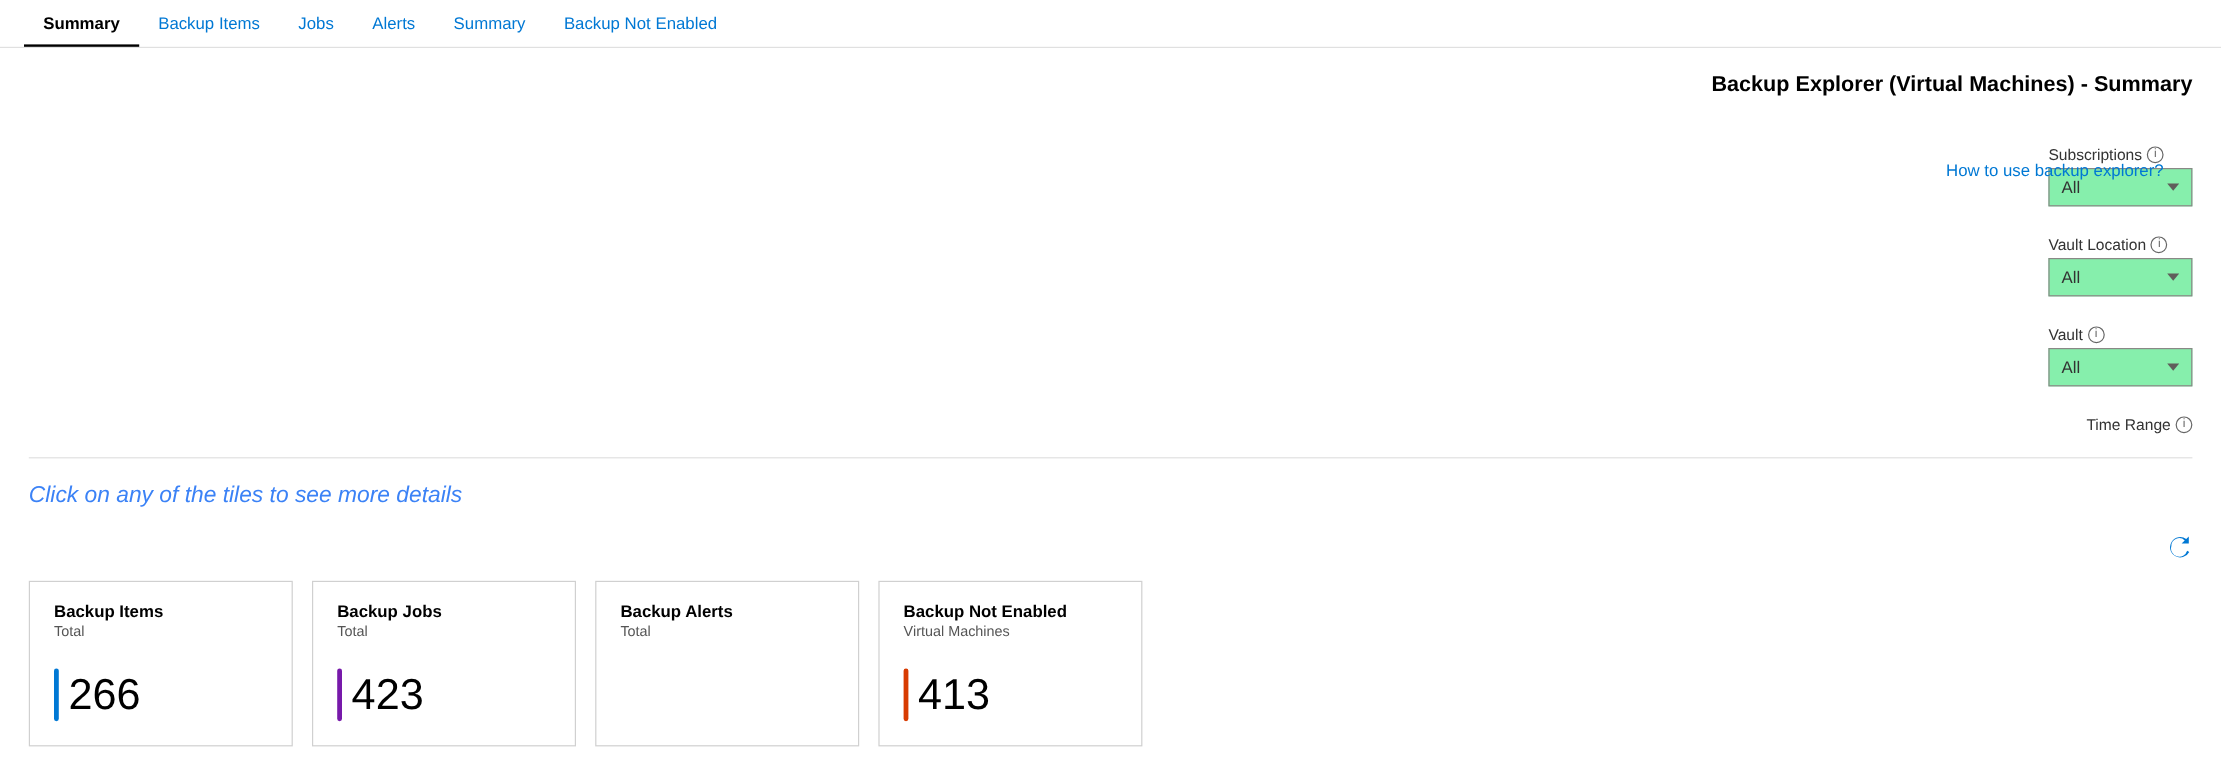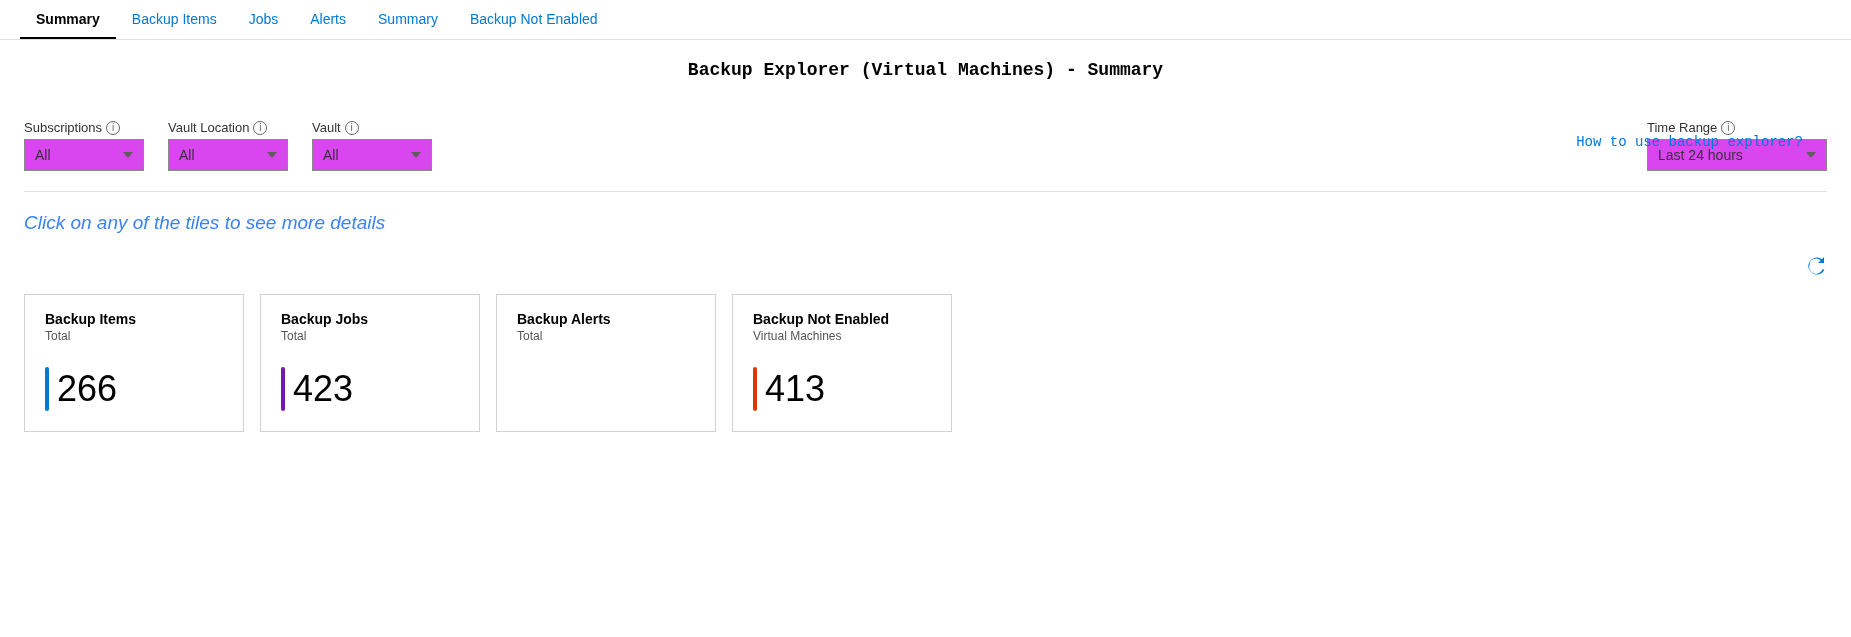--- a/index.html
+++ b/index.html
@@ -64,33 +64,33 @@
       cursor: pointer;
       text-decoration: none;
       position: absolute;
       right: 24px;
       top: 74px;
     }
 
     .header-row {
       display: flex;
       align-items: center;
-      justify-content: center;
+      justify-content: flex-end;
       margin-bottom: 20px;
       position: relative;
-      font-family: Liberation Mono, monospace;
     }
 
     
     .filters-row {
       display: flex;
       gap: 24px;
       align-items: flex-end;
       margin-bottom: 20px;
       flex-wrap: wrap;
+      flex-direction: column;
     }
 
     .filter-group {
       display: flex;
       flex-direction: column;
       gap: 4px;
     }
 
     .filter-label {
       font-size: 13px;
@@ -114,21 +114,21 @@
       flex-shrink: 0;
     }
 
     .filter-select {
       display: flex;
       align-items: center;
       justify-content: space-between;
       border: 1px solid #8a8886;
       padding: 6px 10px;
       cursor: pointer;
-      background: #d946ef;
+      background: #86efac;
       min-width: 120px;
       height: 32px;
       font-size: 14px;
       color: #333;
     }
 
     .filter-select.wide {
       min-width: 180px;
     }
 
@@ -276,24 +276,20 @@
         <span class="filter-select-text">All</span>
         <span class="chevron-down"></span>
       </div>
     </div>
 
     <div class="filter-group time-range-group">
       <div class="filter-label">
         <span>Time Range</span>
         <span class="info-icon">i</span>
       </div>
-      <div class="filter-select wide">
-        <span class="filter-select-text">Last 24 hours</span>
-        <span class="chevron-down"></span>
-      </div>
     </div>
   </div>
 
   <hr class="divider">
 
   <p class="hint-text">Click on any of the tiles to see more details</p>
 
   <div class="tiles-area">
 
     <div style="display:flex; justify-content: flex-end; margin-bottom: 8px; position: relative; height: 32px;">

